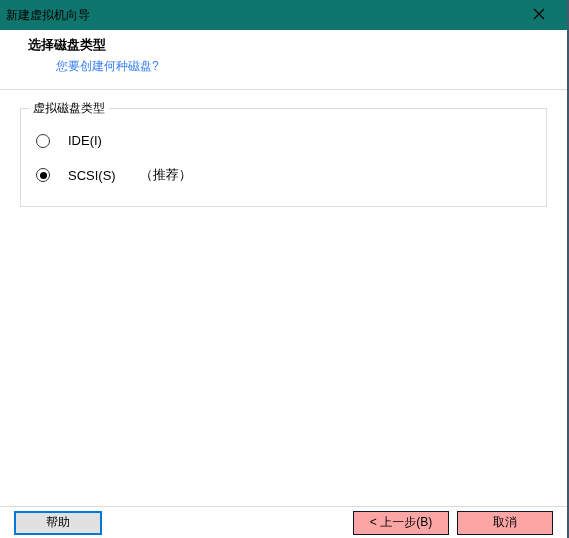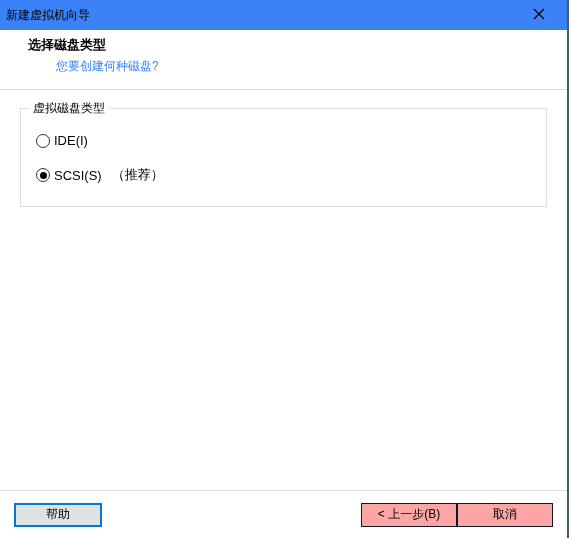--- a/index.html
+++ b/index.html
@@ -14,21 +14,21 @@
     display: flex;
     flex-direction: column;
     border-right: 2px solid #415c6e;
   }
   .titlebar {
     display: flex;
     align-items: center;
     justify-content: space-between;
     height: 30px;
     padding: 0 8px 0 6px;
-    background: #3b82f6;
+    background: #0f766e;
   }
   .titlebar .title {
     font-size: 12px;
     color: #000;
   }
   .close-btn {
     width: 40px;
     height: 28px;
     display: flex;
     align-items: center;
@@ -69,21 +69,21 @@
     position: absolute;
     top: -9px;
     left: 8px;
     background: #fff;
     padding: 0 4px;
     font-size: 12px;
   }
   .radio-row {
     display: flex;
     align-items: center;
-    gap: 4px;
+    gap: 18px;
     margin: 10px 0 18px 0;
     cursor: pointer;
   }
   .radio-row:last-child { margin-bottom: 6px; }
   .radio {
     width: 14px;
     height: 14px;
     border: 1px solid #333;
     border-radius: 50%;
     display: inline-flex;
@@ -95,26 +95,27 @@
   .radio.checked::after {
     content: "";
     width: 7px;
     height: 7px;
     border-radius: 50%;
     background: #000;
   }
   .radio-label { font-size: 13px; }
   .radio-suffix { font-size: 13px; margin-left: 6px; }
   .footer {
-    height: 48px;
+    height: 32px;
     display: flex;
     align-items: center;
     padding: 0 14px;
     border-top: 1px solid #dcdcdc;
     background: #fff;
+    gap: 8px;
   }
   .spacer { flex: 1 1 auto; }
   .btn {
     height: 24px;
     min-width: 96px;
     padding: 0 10px;
     border: 1px solid #0f172a;
     background: #fca5a5;
     font-size: 12px;
     font-family: inherit;

